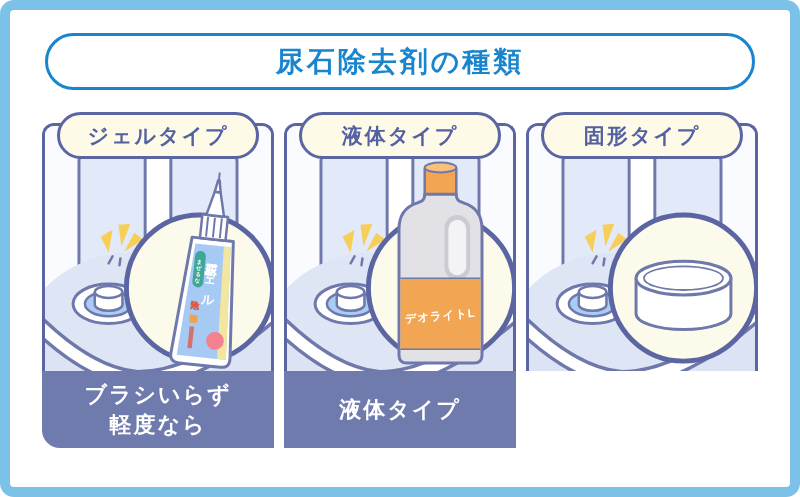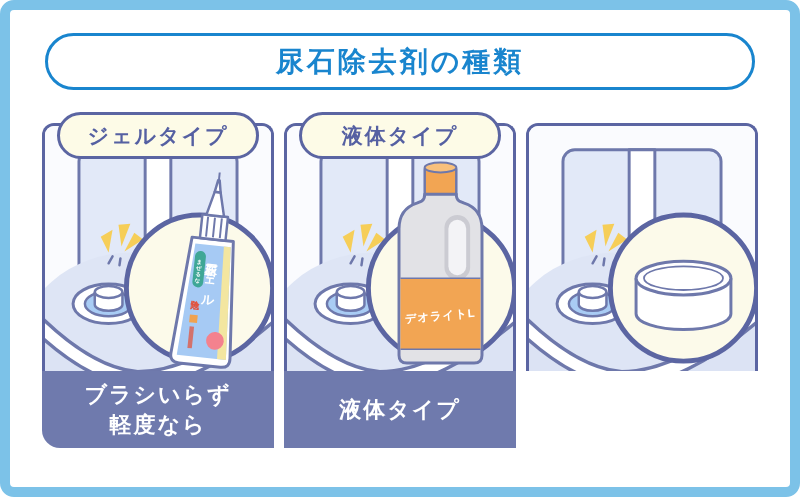--- a/index.html
+++ b/index.html
@@ -155,20 +155,23 @@
           <text class="bottle-name" transform="translate(0,-44) rotate(-5)">デオライトL</text>
         </g>
       </svg>
     </div>
     <div class="caption">
       <span>液体タイプ</span>
     </div>
   </div>
 
   <div class="card">
+    <div class="badge">
+      <span>固形タイプ</span>
+    </div>
     <div class="illust">
       <svg viewBox="0 0 232 248" preserveAspectRatio="xMidYMid slice">
         <rect x="0" y="0" width="232" height="248" fill="#FAFBFE"></rect>
         <rect class="niche" x="36" y="24" width="160" height="210" rx="12"></rect>
         <ellipse cx="90" cy="228" rx="115" ry="100" fill="#DEE5F5"></ellipse>
         <rect class="ow" x="103" y="24" width="26" height="132"></rect>
         <path d="M0,210 Q48,258 95,262 Q155,262 232,194 L232,248 L0,248 Z" fill="#DCE3F4"></path>
         <path class="band-o" d="M-6,200 Q48,252 95,256 Q158,256 238,184"></path>
         <path class="band-i" d="M-6,200 Q48,252 95,256 Q158,256 238,184"></path>
         <g>

